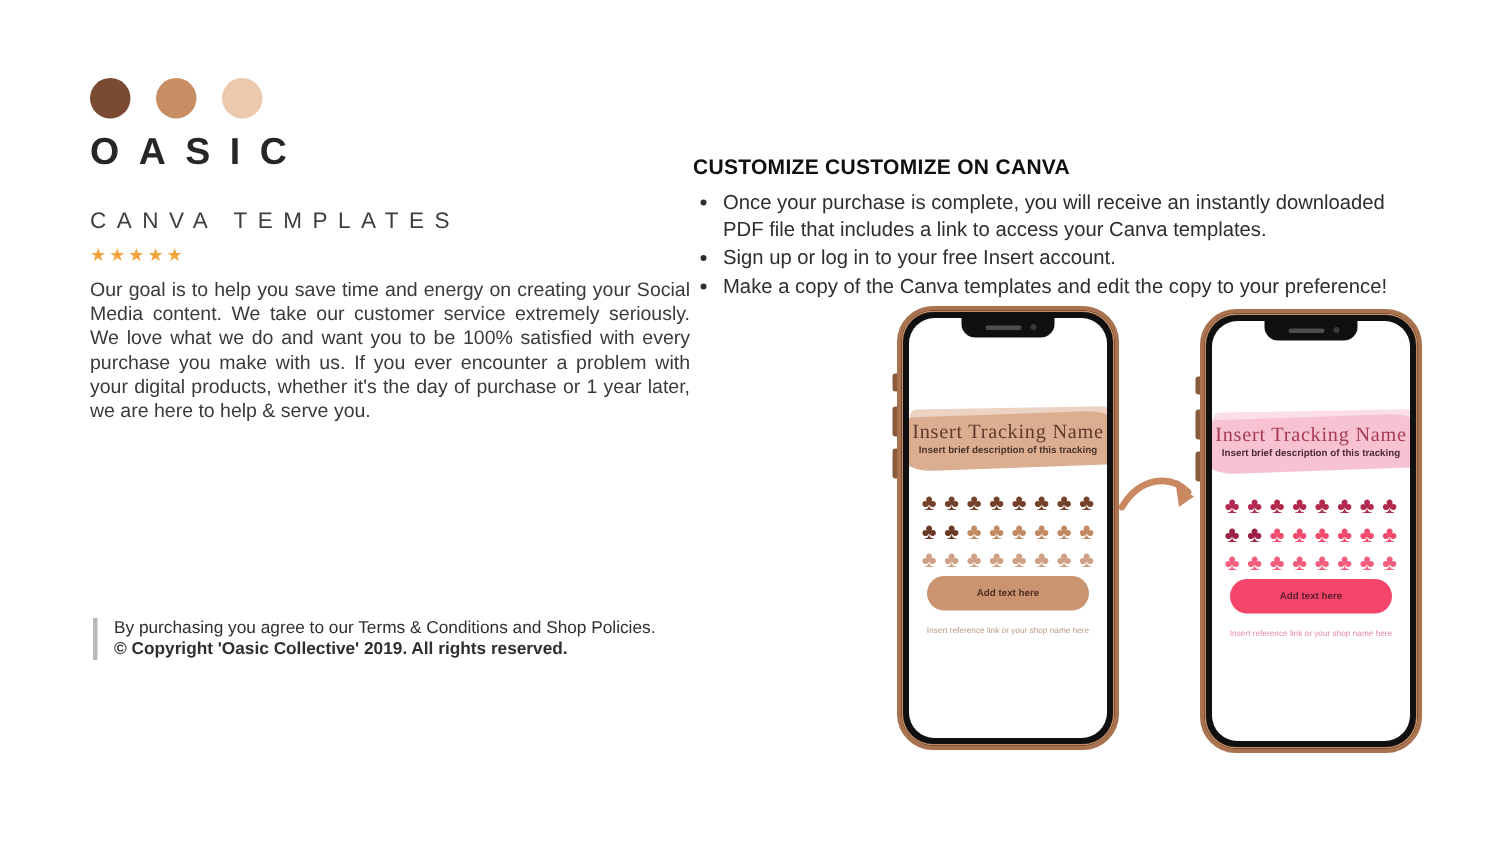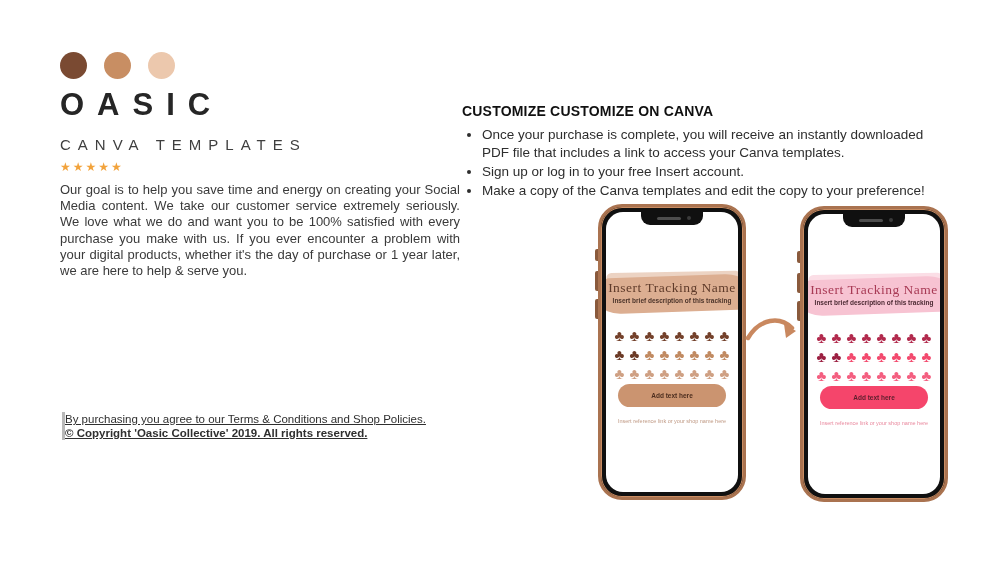--- a/index.html
+++ b/index.html
@@ -4,32 +4,32 @@
 <style>
   * { margin:0; padding:0; box-sizing:border-box; }
   html,body { width:1005px; height:566px; }
   body { font-family:"Liberation Sans", sans-serif; background:#ffffff; overflow:hidden; }
   .canvas { position:relative; width:1005px; height:566px; background:#ffffff; }
 
   
   .left-col { position:absolute; left:60px; top:52px; width:400px; }
   .logo-dots { display:flex; gap:17px; margin-left:0; }
   .dot { width:27px; height:27px; border-radius:50%; }
-  .brand-name { margin-top:8px; font-size:31px; font-weight:600; letter-spacing:13px; color:#262626; }
-  .brand-tagline { margin-top:13px; font-size:15px; letter-spacing:7px; color:#3f3f3f; }
+  .brand-name { margin-top:8px; font-size:25px; font-weight:600; letter-spacing:13px; color:#262626; }
+  .brand-tagline { margin-top:23px; font-size:15px; letter-spacing:7px; color:#3f3f3f; }
   .stars { margin-top:7px; font-size:12px; letter-spacing:2px; }
   .about { margin-top:8px; font-size:13px; line-height:16.2px; color:#3a3a3a; text-align:justify; }
 
   .thankyou-wrap { position:absolute; left:125px; top:235px; width:220px; height:100px; }
   .bracket { position:absolute; width:54px; height:51px; }
   .bracket-tl { left:0; top:0; border-top:2px solid #d9a077; border-left:2px solid #d9a077; }
   .bracket-br { right:0; bottom:0; border-bottom:2px solid #d9a077; border-right:2px solid #d9a077; }
   .thankyou-text { position:absolute; left:12px; top:36px; font-size:30px; font-weight:700; letter-spacing:2px; }
 
-  .legal { position:absolute; left:62px; top:412px; width:398px; border-left:3px solid #b9b9b9; font-size:11.5px; line-height:14px; color:#2f2f2f;text-decoration:underline; }
+  .legal { position:absolute; left:62px; top:412px; width:398px; border-left:3px solid #b9b9b9; padding-left:11px; font-size:11.5px; line-height:14px; color:#2f2f2f; }
   .legal .l1 { margin-bottom:0; }
   .legal .l2 { font-weight:700; }
   .legal .l3 { text-align:justify; }
 
   
   .hiw-title { position:absolute; left:462px; top:58px; font-size:27px; font-weight:700; letter-spacing:6px; }
   .hiw-subtitle { position:absolute; left:462px; top:103px; font-size:14px; font-weight:700; color:#101010; letter-spacing:0.2px; }
   .hiw-bullets { position:absolute; left:482px; top:126px; width:460px; font-size:13.5px; line-height:18px; color:#2e2e2e; }
   .hiw-bullets li { margin-bottom:1px; }
 

